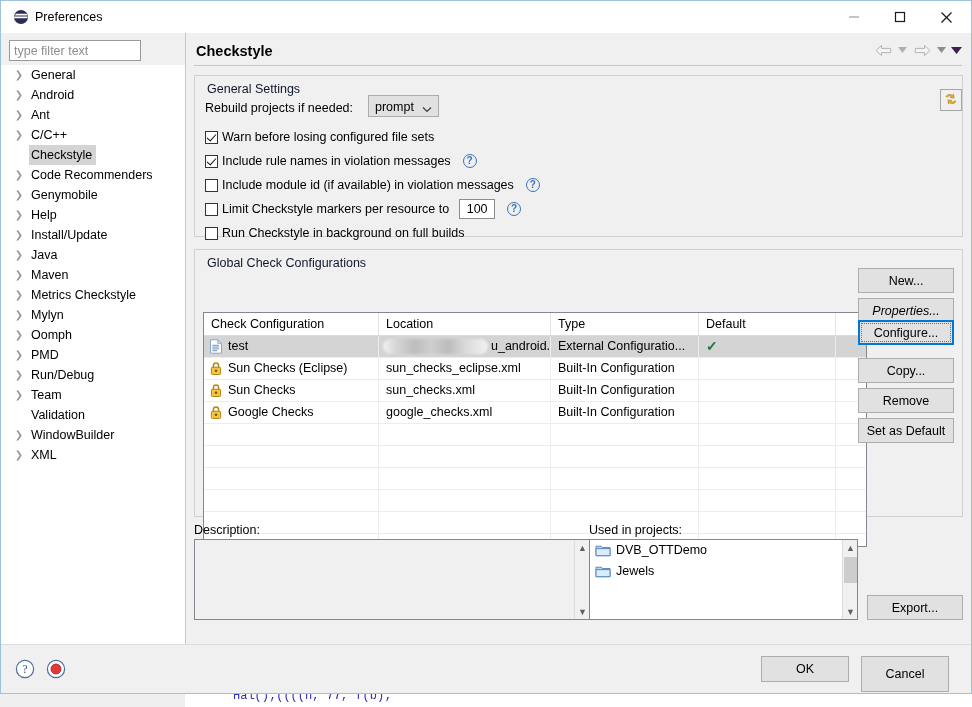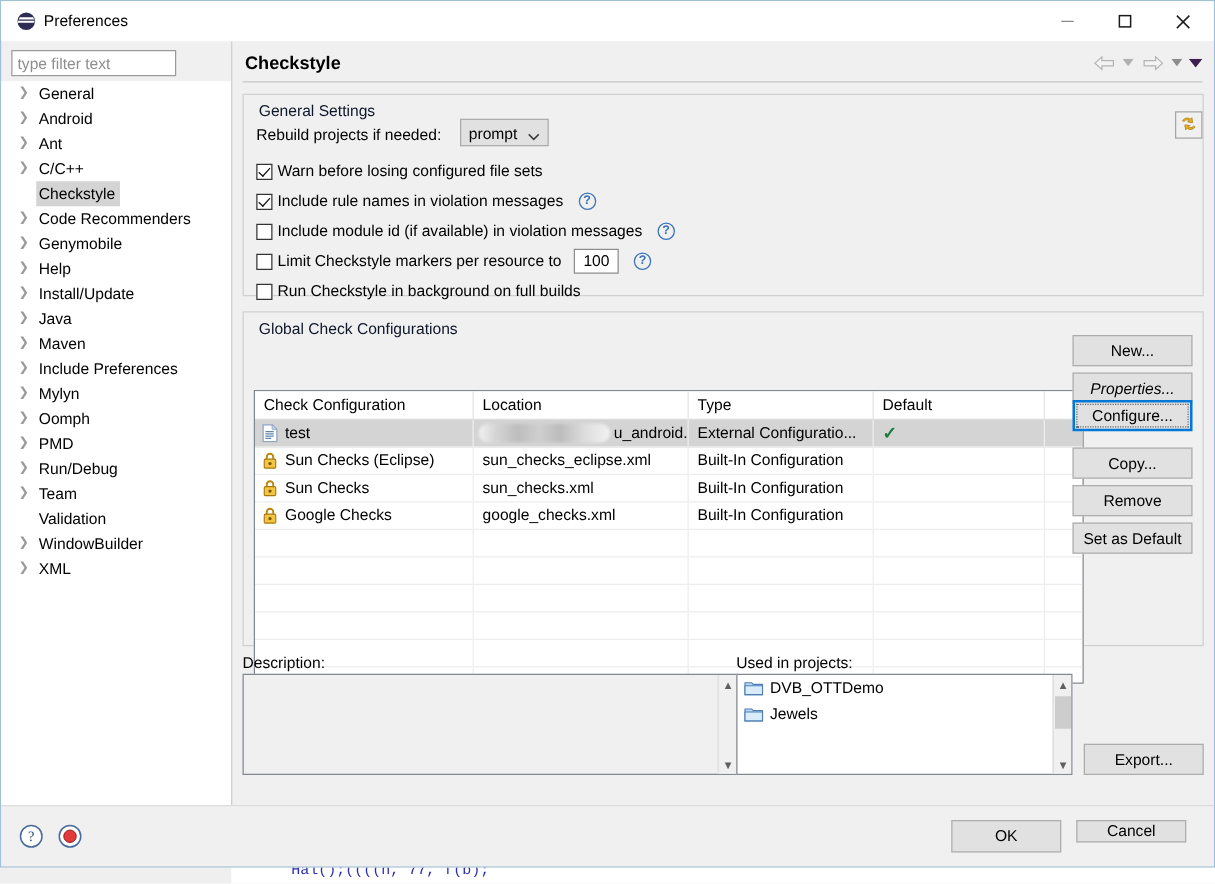--- a/index.html
+++ b/index.html
@@ -485,21 +485,21 @@
     width: 20px; height: 20px;
   }
   .ok-btn {
     position: absolute;
     right: 122px; top: 11px;
     width: 88px; height: 26px;
   }
   .cancel-btn {
     position: absolute;
     right: 22px; top: 11px;
-    width: 88px; height: 18px;
+    width: 88px; height: 36px;
   }
   .divider-pane {
     position: absolute;
     left: 185px; top: 643px;
     width: 785px; height: 1px;
     background: #dcdcdc;
   }
 </style>
 </head>
 <body>
@@ -580,21 +580,21 @@
       <div class="tree-item">
         <span class="tree-arrow">❯</span>
         <span class="tree-label">Java</span>
       </div>
       <div class="tree-item">
         <span class="tree-arrow">❯</span>
         <span class="tree-label">Maven</span>
       </div>
       <div class="tree-item">
         <span class="tree-arrow">❯</span>
-        <span class="tree-label">Include Preferences</span>
+        <span class="tree-label">Metrics Checkstyle</span>
       </div>
       <div class="tree-item">
         <span class="tree-arrow">❯</span>
         <span class="tree-label">Mylyn</span>
       </div>
       <div class="tree-item">
         <span class="tree-arrow">❯</span>
         <span class="tree-label">Oomph</span>
       </div>
       <div class="tree-item">

